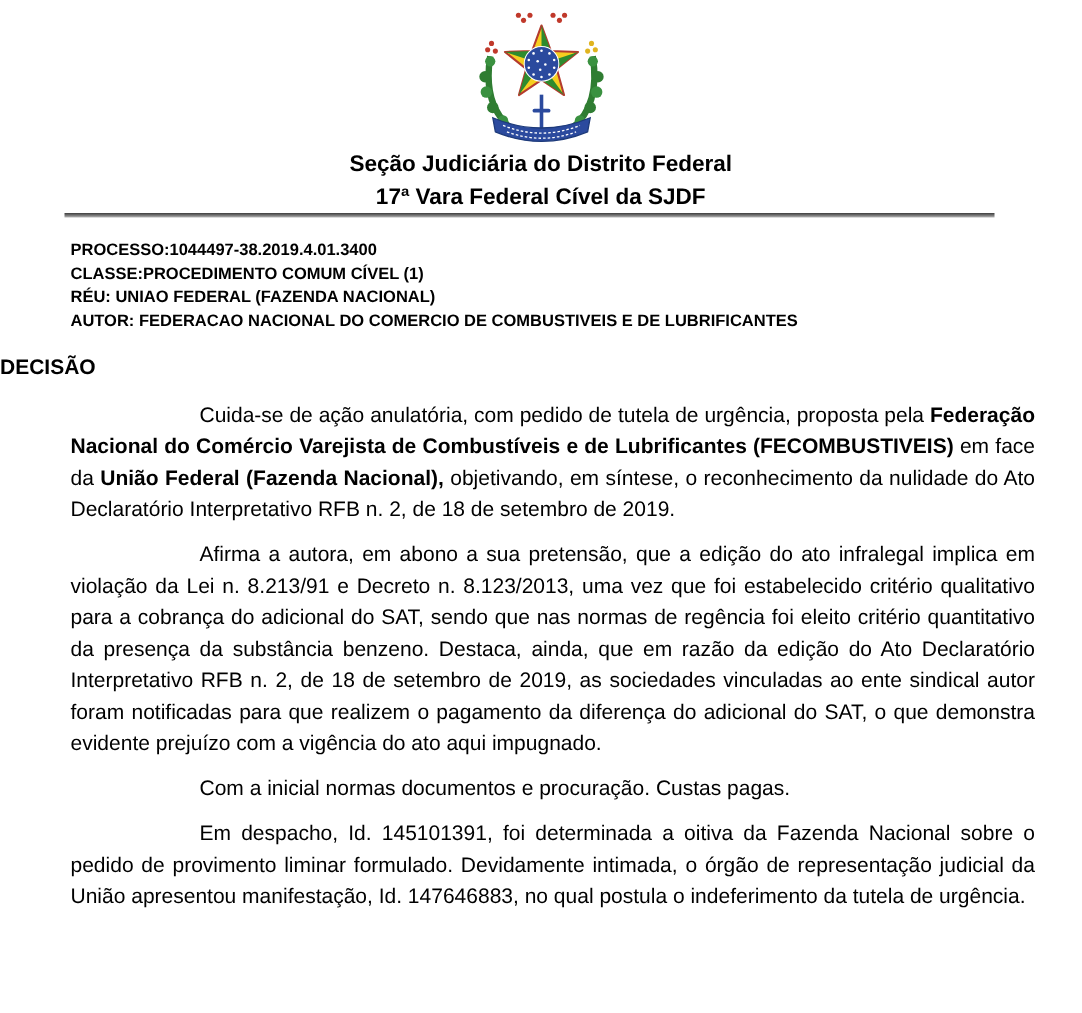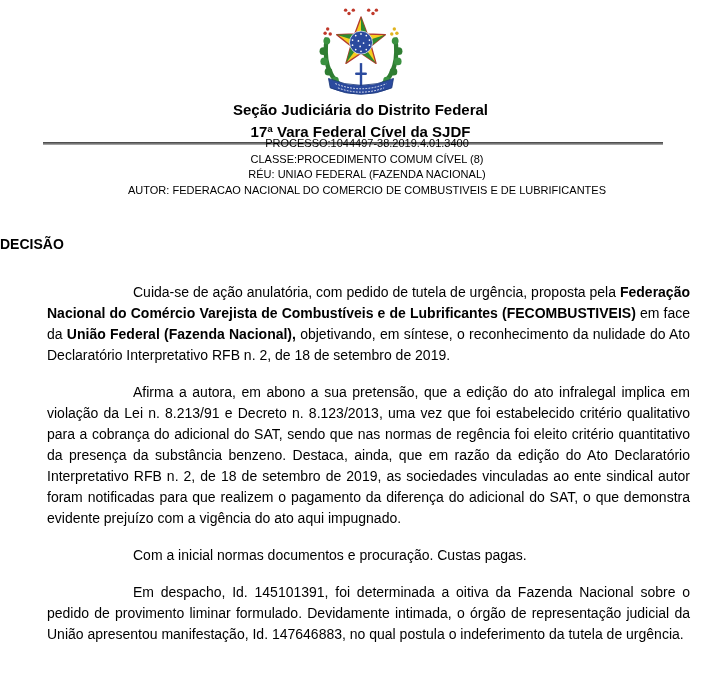--- a/index.html
+++ b/index.html
@@ -43,47 +43,46 @@
     position: absolute;
     left: 43px;
     top: 142px;
     width: 620px;
     height: 3px;
     background: linear-gradient(to bottom, #3d3d3d 0%, #7a7a7a 55%, #b8b8b8 100%);
   }
   .case-info {
     position: absolute;
     left: 47px;
-    top: 136px;
+    top: 160px;
     width: 640px;
     font-size: 11px;
-    font-weight: normal;
+    font-weight: bold;
     line-height: 15.6px;
-    text-align: center;
   }
   .decision-title {
     position: absolute;
     left: 0;
     top: 236px;
     width: 721px;
     text-align: left;
     font-weight: bold;
     font-size: 14px;
   }
   .body-text {
     position: absolute;
     left: 47px;
     top: 266px;
     width: 643px;
     font-size: 14px;
     line-height: 21px;
     text-align: justify;
   }
   .body-text p {
-    margin: 16px 0 9px 0;
+    margin: 0 0 9px 0;
     text-indent: 86px;
   }
   .b { font-weight: bold; }
 </style>
 </head>
 <body>
 
 <div class="page">
 
   <div class="emblem">
@@ -149,21 +148,21 @@
     </svg>
   </div>
 
   <div class="court-line court-line1">Seção Judiciária do Distrito Federal</div>
   <div class="court-line court-line2">17ª Vara Federal Cível da SJDF</div>
 
   <div class="header-divider"></div>
 
   <div class="case-info">
     <div>PROCESSO:1044497-38.2019.4.01.3400</div>
-    <div>CLASSE:PROCEDIMENTO COMUM CÍVEL (8)</div>
+    <div>CLASSE:PROCEDIMENTO COMUM CÍVEL (1)</div>
     <div>RÉU: UNIAO FEDERAL (FAZENDA NACIONAL)</div>
     <div>AUTOR: FEDERACAO NACIONAL DO COMERCIO DE COMBUSTIVEIS E DE LUBRIFICANTES</div>
   </div>
 
   <div class="decision-title">DECISÃO</div>
 
   <div class="body-text">
     <p><span>Cuida-se de ação anulatória, com pedido de tutela de urgência, proposta pela </span><span class="b">Federação Nacional do Comércio Varejista de Combustíveis e de Lubrificantes (FECOMBUSTIVEIS)</span><span> em face da </span><span class="b">União Federal (Fazenda Nacional),</span><span> objetivando, em síntese, o reconhecimento da nulidade do Ato Declaratório Interpretativo RFB n. 2, de 18 de setembro de 2019.</span></p>
     <p><span>Afirma a autora, em abono a sua pretensão, que a edição do ato infralegal implica em violação da Lei n. 8.213/91 e Decreto n. 8.123/2013, uma vez que foi estabelecido critério qualitativo para a cobrança do adicional do SAT, sendo que nas normas de regência foi eleito critério quantitativo da presença da substância benzeno. Destaca, ainda, que em razão da edição do Ato Declaratório Interpretativo RFB n. 2, de 18 de setembro de 2019, as sociedades vinculadas ao ente sindical autor foram notificadas para que realizem o pagamento da diferença do adicional do SAT, o que demonstra evidente prejuízo com a vigência do ato aqui impugnado.</span></p>
     <p><span>Com a inicial normas documentos e procuração. Custas pagas.</span></p>

